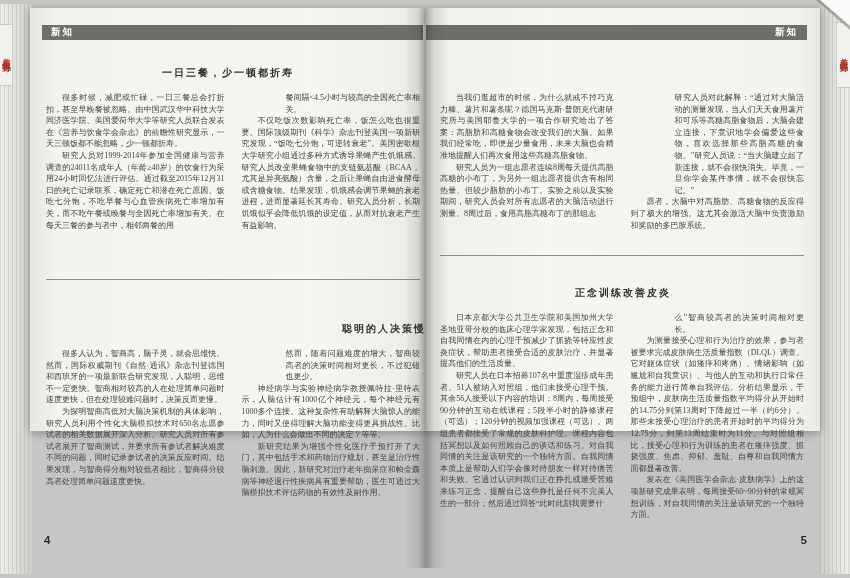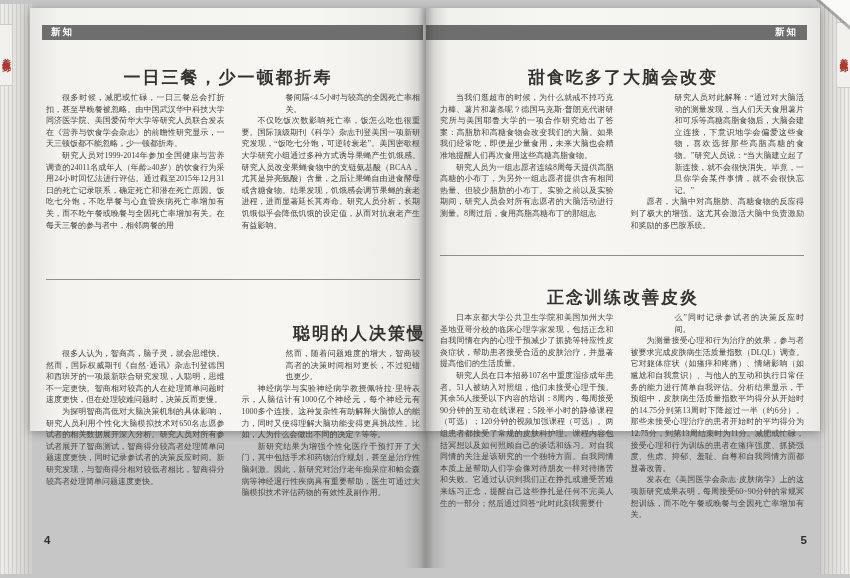--- a/index.html
+++ b/index.html
@@ -41,21 +41,21 @@
   .banner{
     position:absolute;top:17px;height:15px;background:#6e6e6e;color:#fff;
     font-family:"Liberation Sans","DejaVu Sans",sans-serif;font-weight:bold;
     font-size:9.5px;letter-spacing:2px;display:flex;align-items:center;
   }
   .page-left .banner{left:12px;right:3px;justify-content:flex-start;padding-left:9px;}
   .page-right .banner{left:0px;right:13px;justify-content:flex-end;padding-right:9px;}
   
   .article-title{
     position:absolute;left:0;right:0;text-align:center;
-    font-weight:bold;color:#34322f;font-size:17px;letter-spacing:2px;
+    font-weight:bold;color:#34322f;font-size:10px;letter-spacing:2px;
   }
   
   .cols{position:absolute;display:flex;gap:17px;overflow:hidden;}
   .col{flex:1;color:#45433f;font-size:8px;line-height:11.6px;text-align:justify;overflow:hidden;}
   .col p{margin:0;text-indent:2em;}
   .col.cont p:first-child{text-indent:0;margin-left:44px;}
   .divider{position:absolute;height:1px;background:#8f8d8a;}
   .page-number{
     position:absolute;top:526px;font-weight:bold;font-size:11.5px;color:#2f2e2c;
     font-family:"Liberation Sans","DejaVu Sans",sans-serif;
@@ -106,38 +106,37 @@
       </div>
   </div>
 
   <div class="divider" style="top:271px;left:16px;right:6px;"></div>
 
   <div class="article-title" style="top:314px;text-align:right;">聪明的人决策慢</div>
 
   <div class="cols" style="top:340px;left:16px;right:6px;height:192px;">
     <div class="col">
         <p>很多人认为，智商高，脑子灵，就会思维快。然而，国际权威期刊《自然·通讯》杂志刊登德国和西班牙的一项最新联合研究发现，人聪明，思维不一定更快。智商相对较高的人在处理简单问题时速度更快，但在处理较难问题时，决策反而更慢。</p>
-        <p>为探明智商高低对大脑决策机制的具体影响，研究人员利用个性化大脑模拟技术对650名志愿参试者的相关数据展开深入分析。研究人员对所有参试者展开了智商测试，智商得分较高者处理简单问题速度更快，同时记录参试者的决策反应时间。新研究发现，与智商得分相对较低者相比，智商得分较高者处理简单问题速度更快。</p>
+        <p>为探明智商高低对大脑决策机制的具体影响，研究人员利用个性化大脑模拟技术对650名志愿参试者的相关数据展开深入分析。研究人员对所有参试者展开了智商测试，并要求所有参试者解决难度不同的问题，同时记录参试者的决策反应时间。结果发现，与智商得分相对较低者相比，智商得分较高者处理简单问题速度更快。</p>
       </div>
     <div class="col cont">
         <p>然而，随着问题难度的增大，智商较高者的决策时间相对更长，不过犯错也更少。</p>
         <p>神经病学与实验神经病学教授佩特拉·里特表示，人脑估计有1000亿个神经元，每个神经元有1000多个连接。这种复杂性有助解释大脑惊人的能力，同时又使得理解大脑功能变得更具挑战性。比如，人为什么会做出不同的决定？等等。</p>
         <p>新研究结果为增强个性化医疗干预打开了大门，其中包括手术和药物治疗规划，甚至是治疗性脑刺激。因此，新研究对治疗老年痴呆症和帕金森病等神经退行性疾病具有重要帮助，医生可通过大脑模拟技术评估药物的有效性及副作用。</p>
       </div>
   </div>
 
   <div class="page-number">4</div>
 </div>
 
 <div class="page page-right">
   <div class="banner">
     <span>新知</span>
   </div>
 
-  <div class="article-title" style="top:58px;">甜食吃多了大脑会改变</div>
 
   <div class="cols" style="top:84px;left:14px;right:16px;height:160px;">
     <div class="col">
         <p>当我们逛超市的时候，为什么就戒不掉巧克力棒、薯片和薯条呢？德国马克斯·普朗克代谢研究所与美国耶鲁大学的一项合作研究给出了答案：高脂肪和高糖食物会改变我们的大脑。如果我们经常吃，即便是少量食用，未来大脑也会精准地提醒人们再次食用这些高糖高脂食物。</p>
         <p>研究人员为一组志愿者连续8周每天提供高脂高糖的小布丁，为另外一组志愿者提供含有相同热量、但较少脂肪的小布丁。实验之前以及实验期间，研究人员会对所有志愿者的大脑活动进行测量。8周过后，食用高脂高糖布丁的那组志</p>
       </div>
     <div class="col cont">
         <p>研究人员对此解释：“通过对大脑活动的测量发现，当人们天天食用薯片和可乐等高糖高脂食物后，大脑会建立连接，下意识地学会偏爱这些食物，喜欢选择那些高脂高糖的食物。”研究人员说：“当大脑建立起了新连接，就不会很快消失。毕竟，一旦你学会某件事情，就不会很快忘记。”</p>
         <p>愿者，大脑中对高脂肪、高糖食物的反应得到了极大的增强。这尤其会激活大脑中负责激励和奖励的多巴胺系统。</p>
       </div>
@@ -146,23 +145,23 @@
   <div class="divider" style="top:247px;left:14px;right:16px;"></div>
 
   <div class="article-title" style="top:278px;">正念训练改善皮炎</div>
 
   <div class="cols" style="top:304px;left:14px;right:16px;height:240px;">
     <div class="col">
         <p>日本京都大学公共卫生学院和美国加州大学圣地亚哥分校的临床心理学家发现，包括正念和自我同情在内的心理干预减少了抓挠等特应性皮炎症状，帮助患者接受合适的皮肤治疗，并显著提高他们的生活质量。</p>
         <p>研究人员在日本招募107名中重度湿疹成年患者。51人被纳入对照组，他们未接受心理干预。其余56人接受以下内容的培训：8周内，每周接受90分钟的互动在线课程；5段半小时的静修课程（可选）；120分钟的视频加强课程（可选）。两组患者都接受了常规的皮肤科护理。课程内容包括冥想以及如何照顾自己的谈话和练习。对自我同情的关注是该研究的一个独特方面。自我同情本质上是帮助人们学会像对待朋友一样对待痛苦和失败。它通过认识到我们正在挣扎或遭受苦难来练习正念，提醒自己这些挣扎是任何不完美人生的一部分；然后通过回答“此时此刻我需要什</p>
       </div>
     <div class="col cont">
-        <p>么”同时记录参试者的决策反应时间。</p>
-        <p>为测量接受心理和行为治疗的效果，参与者被要求完成皮肤病生活质量指数（DLQL）调查。它对躯体症状（如瘙痒和疼痛）、情绪影响（如尴尬和自我意识）、与他人的互动和执行日常任务的能力进行简单自我评估。分析结果显示，干预组中，皮肤病生活质量指数平均得分从开始时的14.75分到第13周时下降超过一半（约6分）。那些未接受心理治疗的患者开始时的平均得分为12.75分，到第13周结束时为11分。减肥或忙碌，接受心理和行为训练的患者在瘙痒强度、抓挠强度、焦虑、抑郁、羞耻、自尊和自我同情方面都显著改善。</p>
-        <p>发表在《美国医学会杂志·皮肤病学》上的这项新研究成果表明，每周接受60~90分钟的常规冥想训练，而不吃午餐或晚餐与全因死亡率增加有关。</p>
+        <p>么”智商较高者的决策时间相对更长。</p>
+        <p>为测量接受心理和行为治疗的效果，参与者被要求完成皮肤病生活质量指数（DLQL）调查。它对躯体症状（如瘙痒和疼痛）、情绪影响（如尴尬和自我意识）、与他人的互动和执行日常任务的能力进行简单自我评估。分析结果显示，干预组中，皮肤病生活质量指数平均得分从开始时的14.75分到第13周时下降超过一半（约6分）。那些未接受心理治疗的患者开始时的平均得分为12.75分，到第13周结束时为11分。与对照组相比，接受心理和行为训练的患者在瘙痒强度、抓挠强度、焦虑、抑郁、羞耻、自尊和自我同情方面都显著改善。</p>
+        <p>发表在《美国医学会杂志·皮肤病学》上的这项新研究成果表明，每周接受60~90分钟的常规冥想训练，对自我同情的关注是该研究的一个独特方面。</p>
       </div>
   </div>
 
   <div class="page-number">5</div>
 </div>
 
 <div class="spine"></div>
 
 <div class="side-tab tab-left">养生视野</div>
 <div class="side-tab tab-right">养生视野</div>

